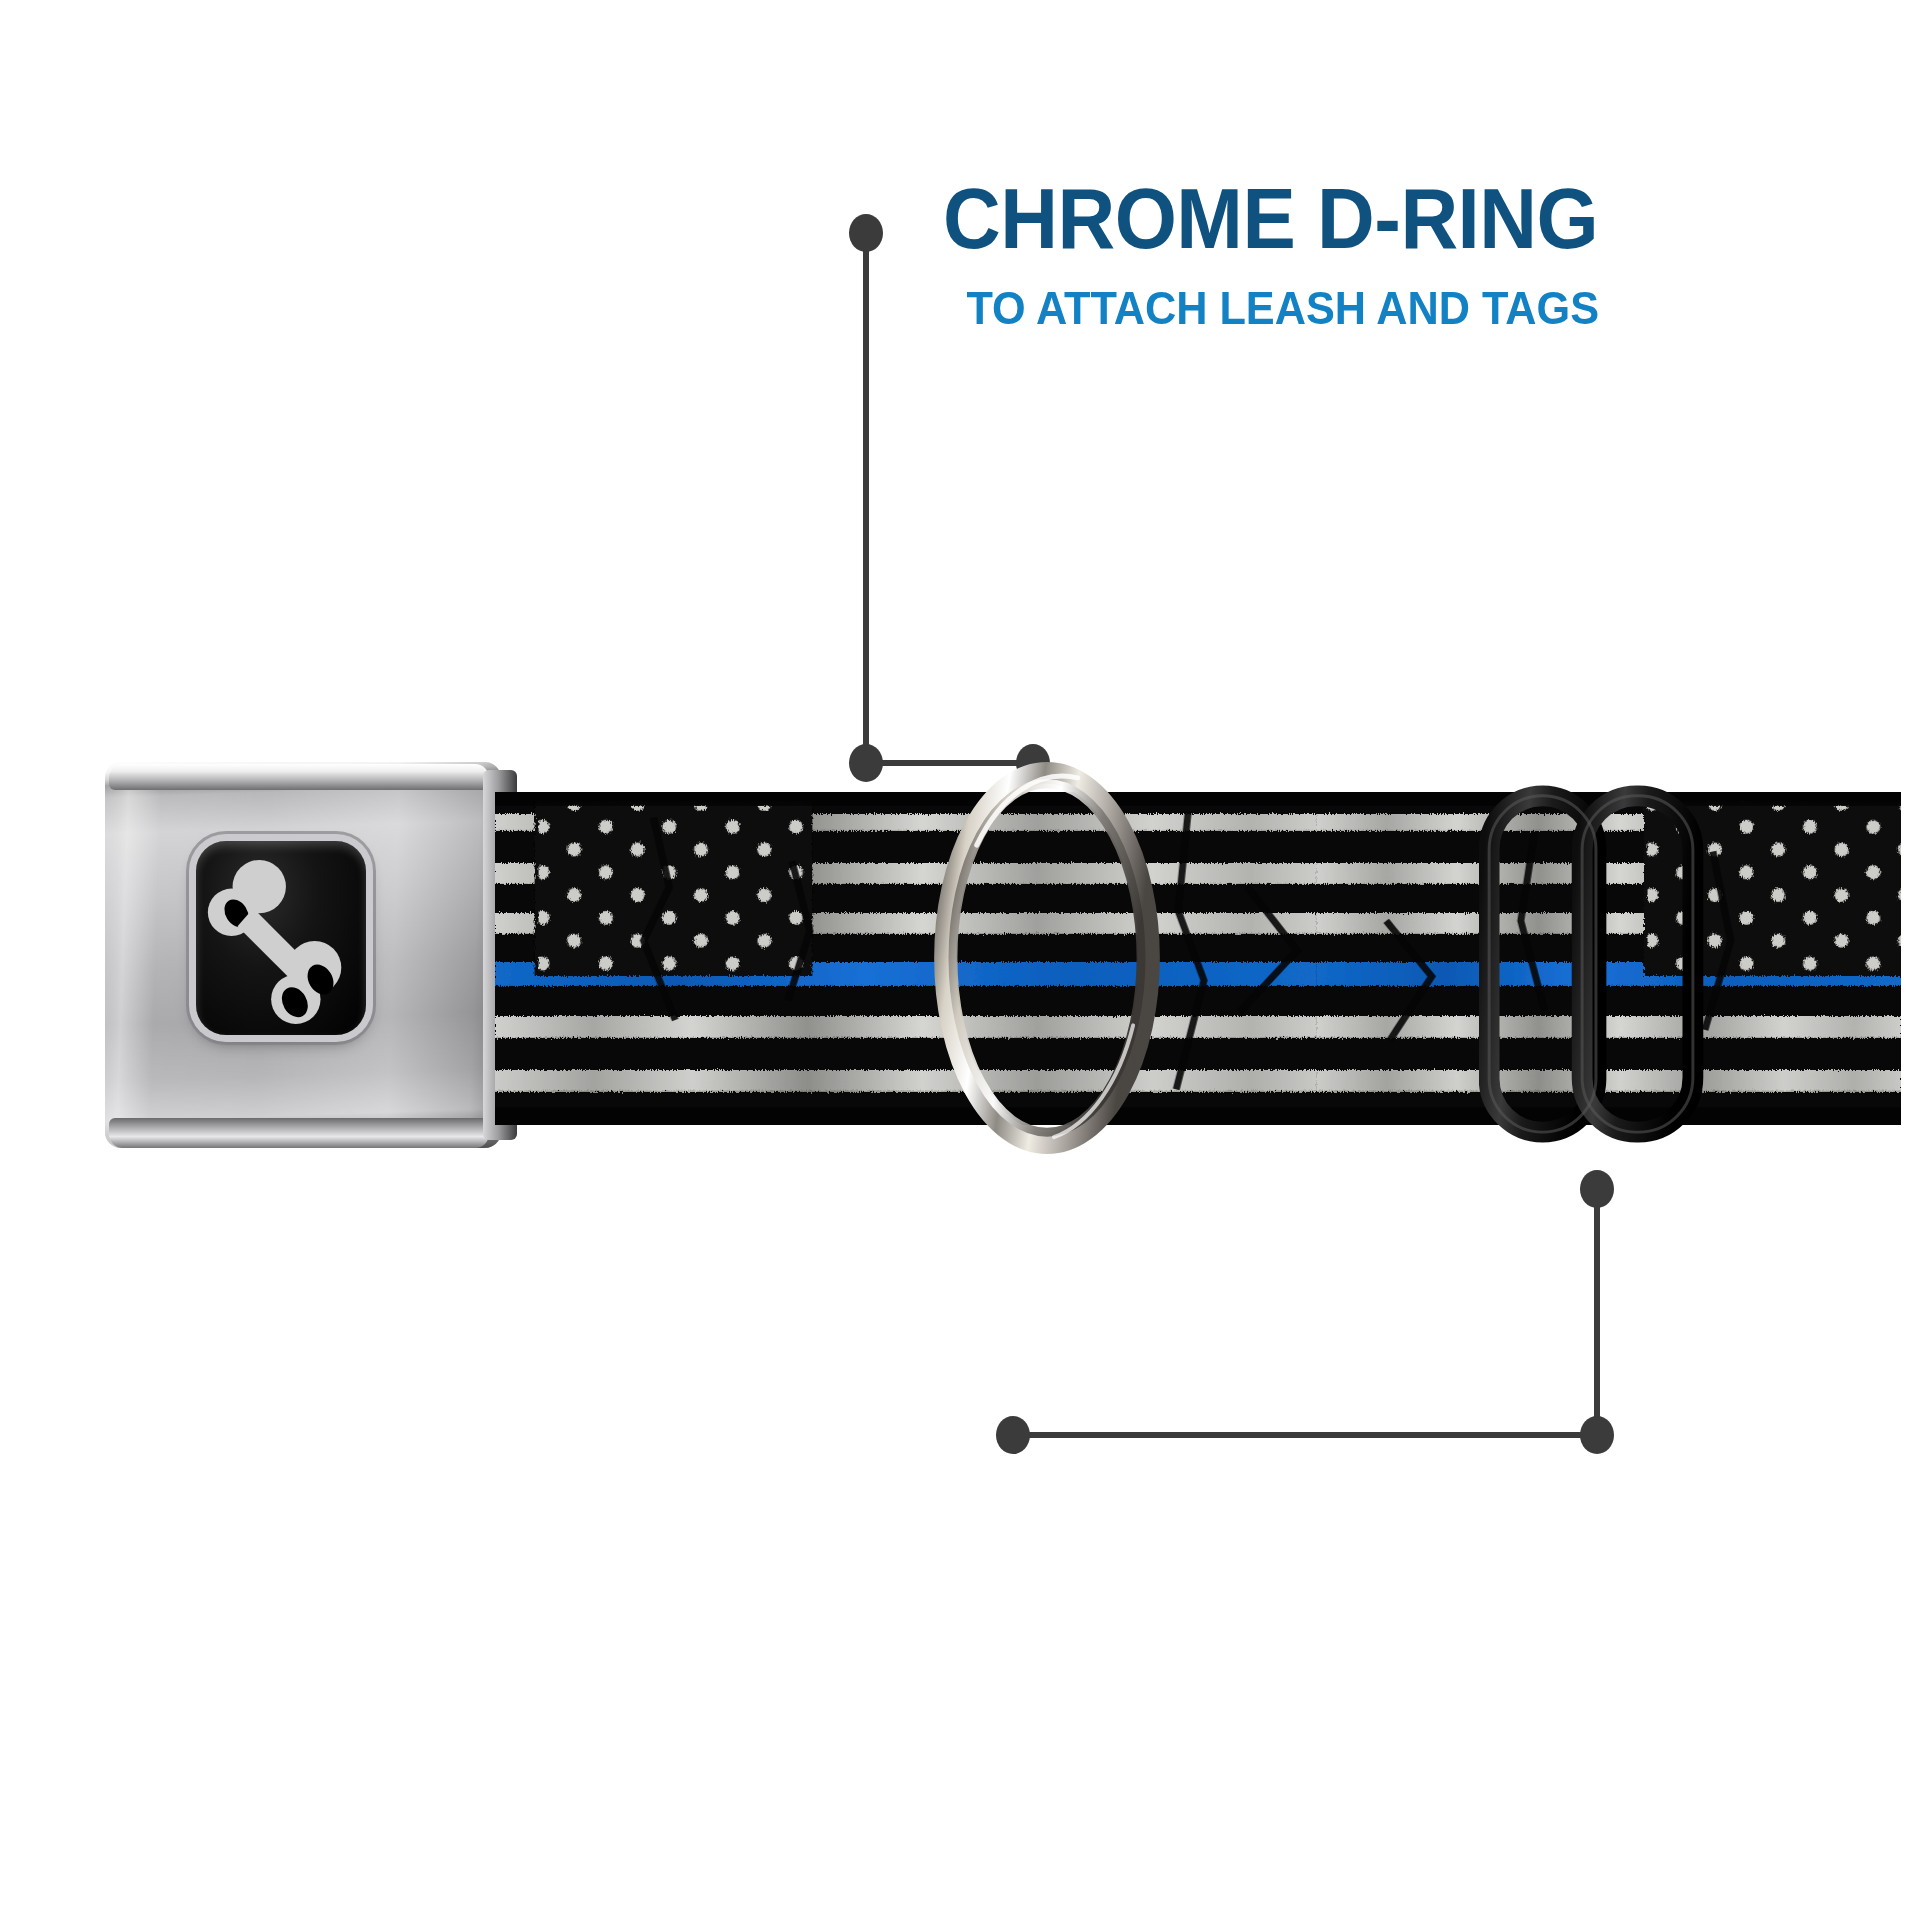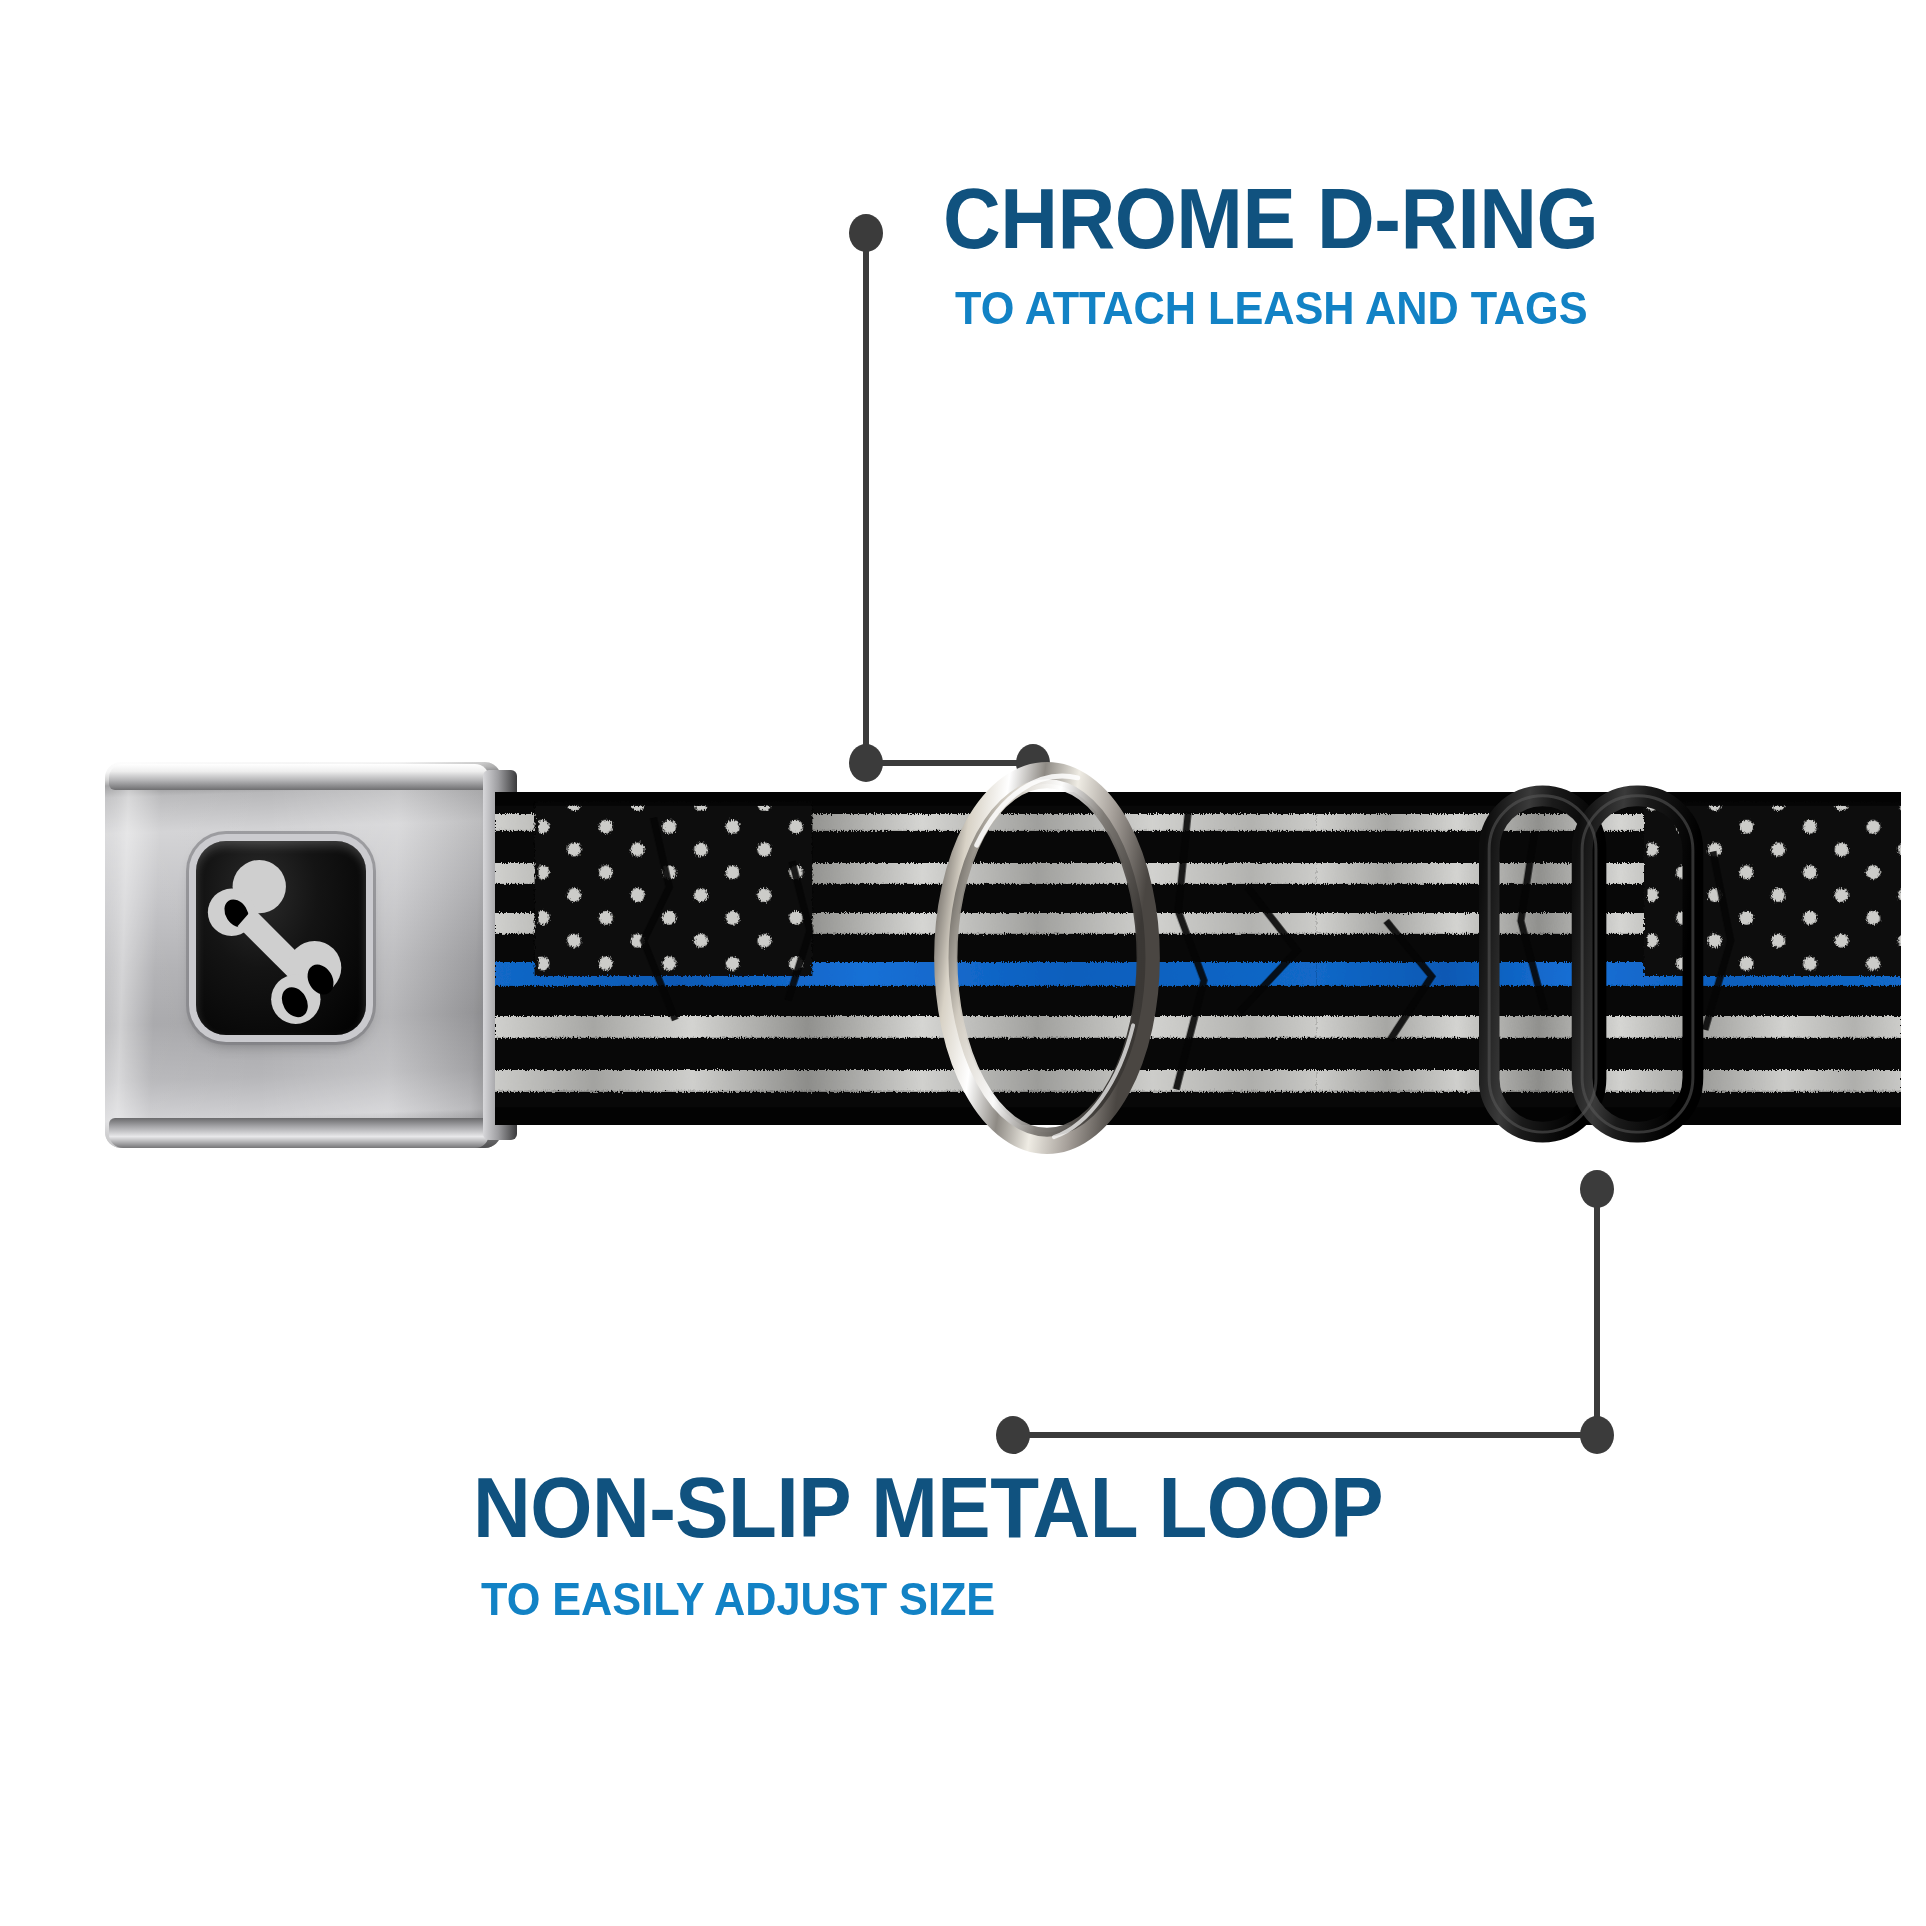--- a/index.html
+++ b/index.html
@@ -11,20 +11,21 @@
     width: 1927px;
     height: 1927px;
     font-family: "Liberation Sans", sans-serif;
     overflow: hidden;
   }
   #stage {
     position: relative;
     width: 1835px;
     height: 1927px;
     background: #ffffff;
+    text-align: right;
   }
 
   
   .callout { position: absolute; }
   .callout-title {
     font-family: "Liberation Sans", sans-serif;
     font-weight: 700;
     color: #10527f;
     letter-spacing: -0.5px;
     line-height: 1;
@@ -323,19 +324,15 @@
   </div>
 
   <div>
     <div class="leader-dot" style="left:1580px; top:1170px;"></div>
     <div class="leader-v" style="left:1594px; top:1202px; height:220px;"></div>
     <div class="leader-dot" style="left:1580px; top:1416px;"></div>
     <div class="leader-h" style="left:1012px; top:1432px; width:580px;"></div>
     <div class="leader-dot" style="left:996px; top:1416px;"></div>
   </div>
 
-  <div class="callout" id="callout-loop">
-    <div class="callout-title">NON-SLIP METAL LOOP</div>
-    <div class="callout-sub">TO EASILY ADJUST SIZE</div>
-  </div>
 
 </div>
 
 
 </body></html>

